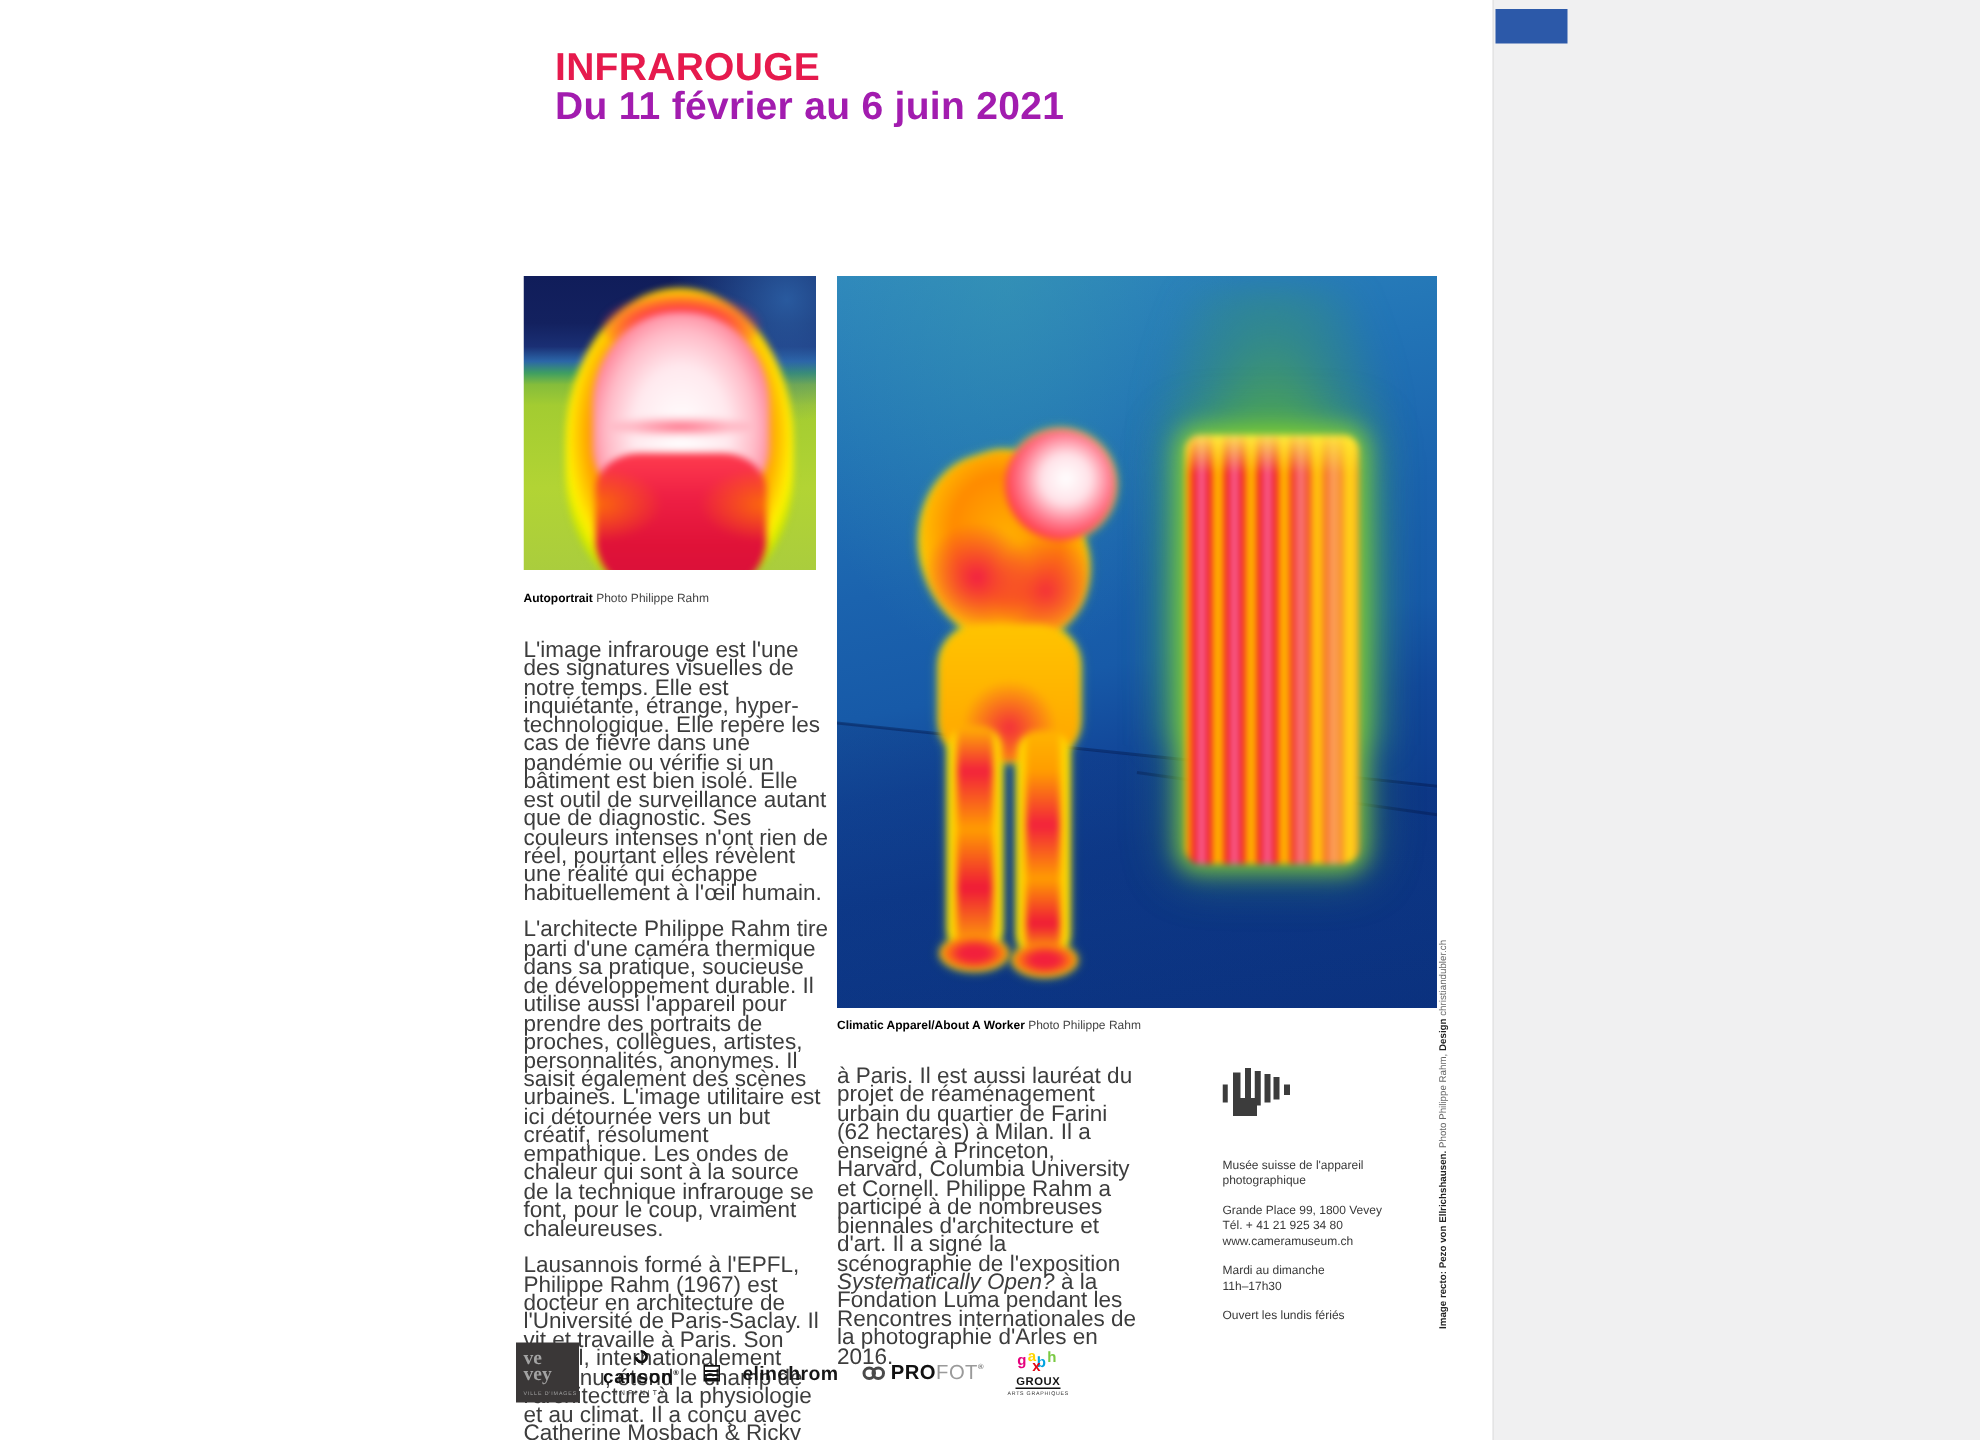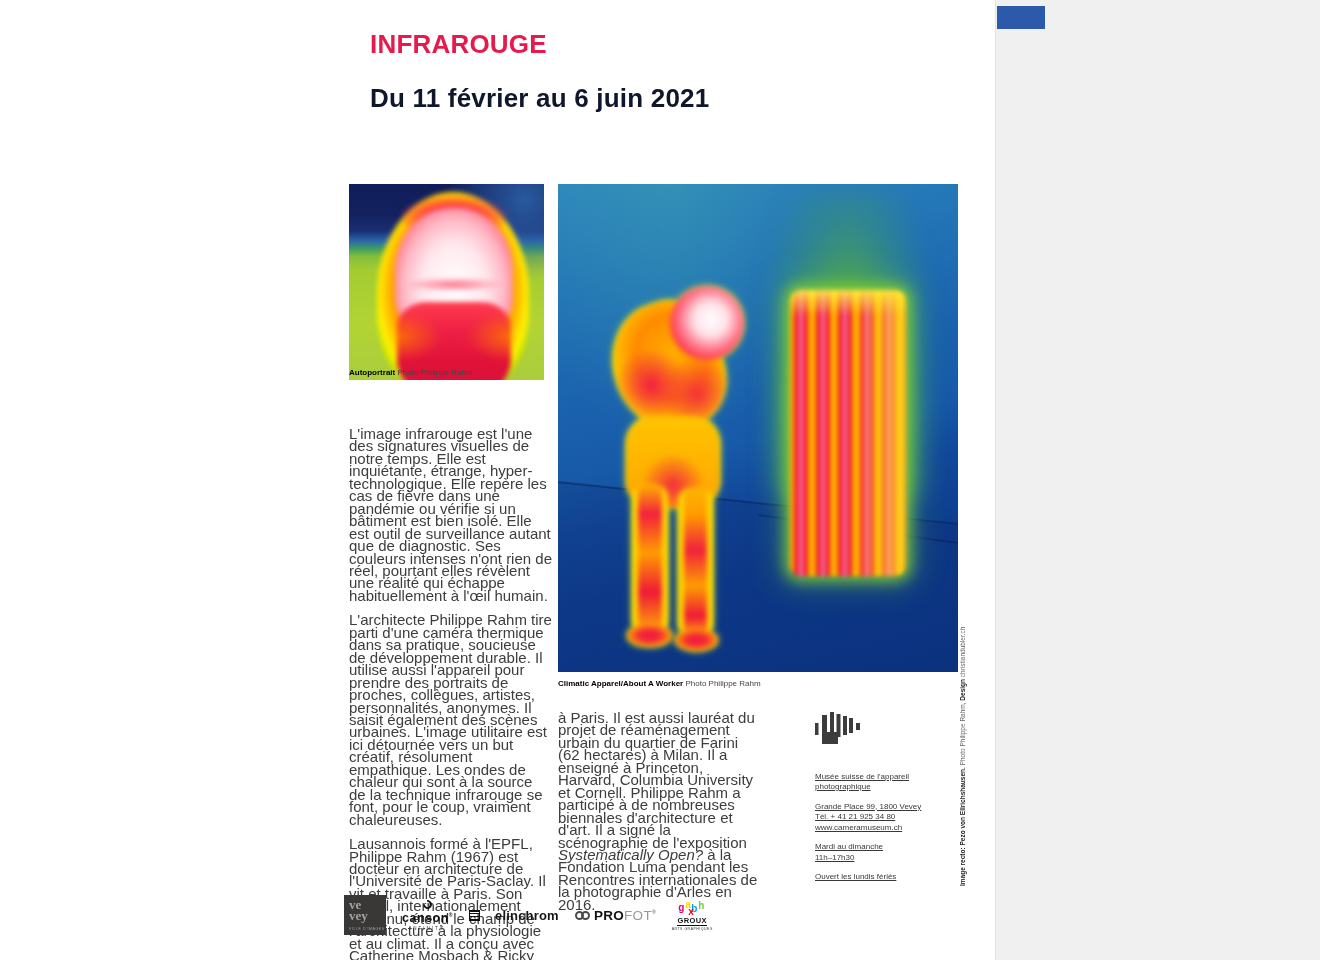--- a/index.html
+++ b/index.html
@@ -8,40 +8,40 @@
           font-family:"Liberation Sans", sans-serif; overflow:hidden; }
 
   .gray-panel { position:absolute; left:995px; top:0; width:325px; height:960px;
                 background:#f0f0f1; border-left:1px solid #e4e4e4; }
   .blue-marker { position:absolute; left:997px; top:6px; width:48px; height:23px; background:#2c59a9; }
 
   
   .title-block { position:absolute; left:370px; top:31px; font-weight:bold;
                  font-size:26px; line-height:26px; letter-spacing:.2px; }
   .title-main { color:#e61a4d; }
-  .title-date { color:#0f172a;margin-top:28px; }
+  .title-date { color:#a21caf; }
 
   
   .caption { position:absolute; font-size:8px; color:#444; }
   .caption b { color:#000; }
-  .cap1 { left:349px; top:368px; }
+  .cap1 { left:349px; top:394px; }
   .cap2 { left:558px; top:679px; }
 
   .bodytext { position:absolute; width:203px; font-size:15px; line-height:12.45px;
               color:#3d3d3d; text-align:left; }
   .bodytext p { margin:0 0 12px 0; }
   .col1 { left:349px; top:428px; }
   .col2 { left:558px; top:712px; }
   .col2 i { font-style:italic; }
 
   
   .museum { position:absolute; left:815px; top:710px; width:155px;
             font-size:8px; line-height:10.5px; color:#383838; }
   .museum .logo { margin-bottom:20px; }
-  .museum .grp { margin-bottom:9px;text-decoration:underline; }
+  .museum .grp { margin-bottom:9px; }
 
   
   .credit-vertical { position:absolute; left:959px; top:590px; height:296px;
                      writing-mode:vertical-rl; transform:rotate(180deg);
                      font-size:6.5px; color:#666; white-space:nowrap; }
   .credit-vertical b { color:#222; }
 
   
   .sponsors { position:absolute; left:344px; top:889px; height:52px;
               display:flex; align-items:center; gap:16px; }

